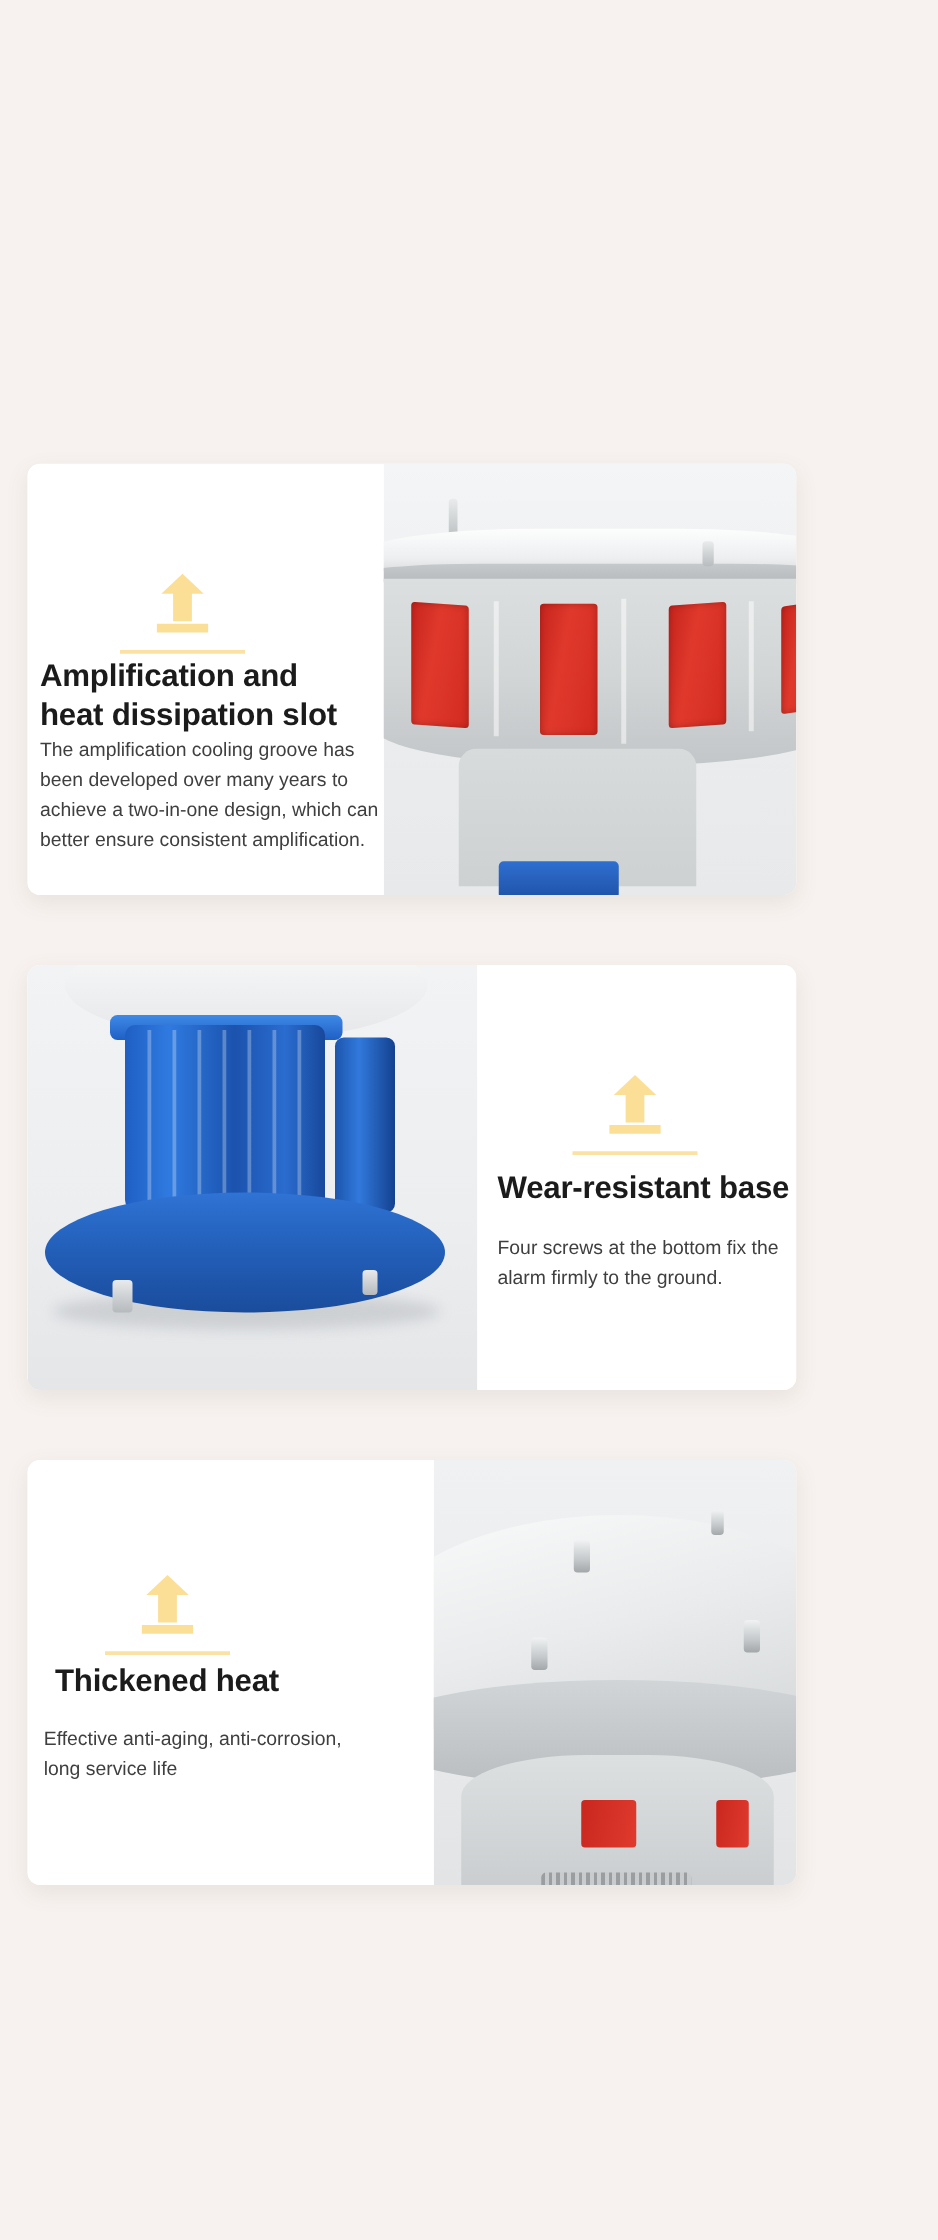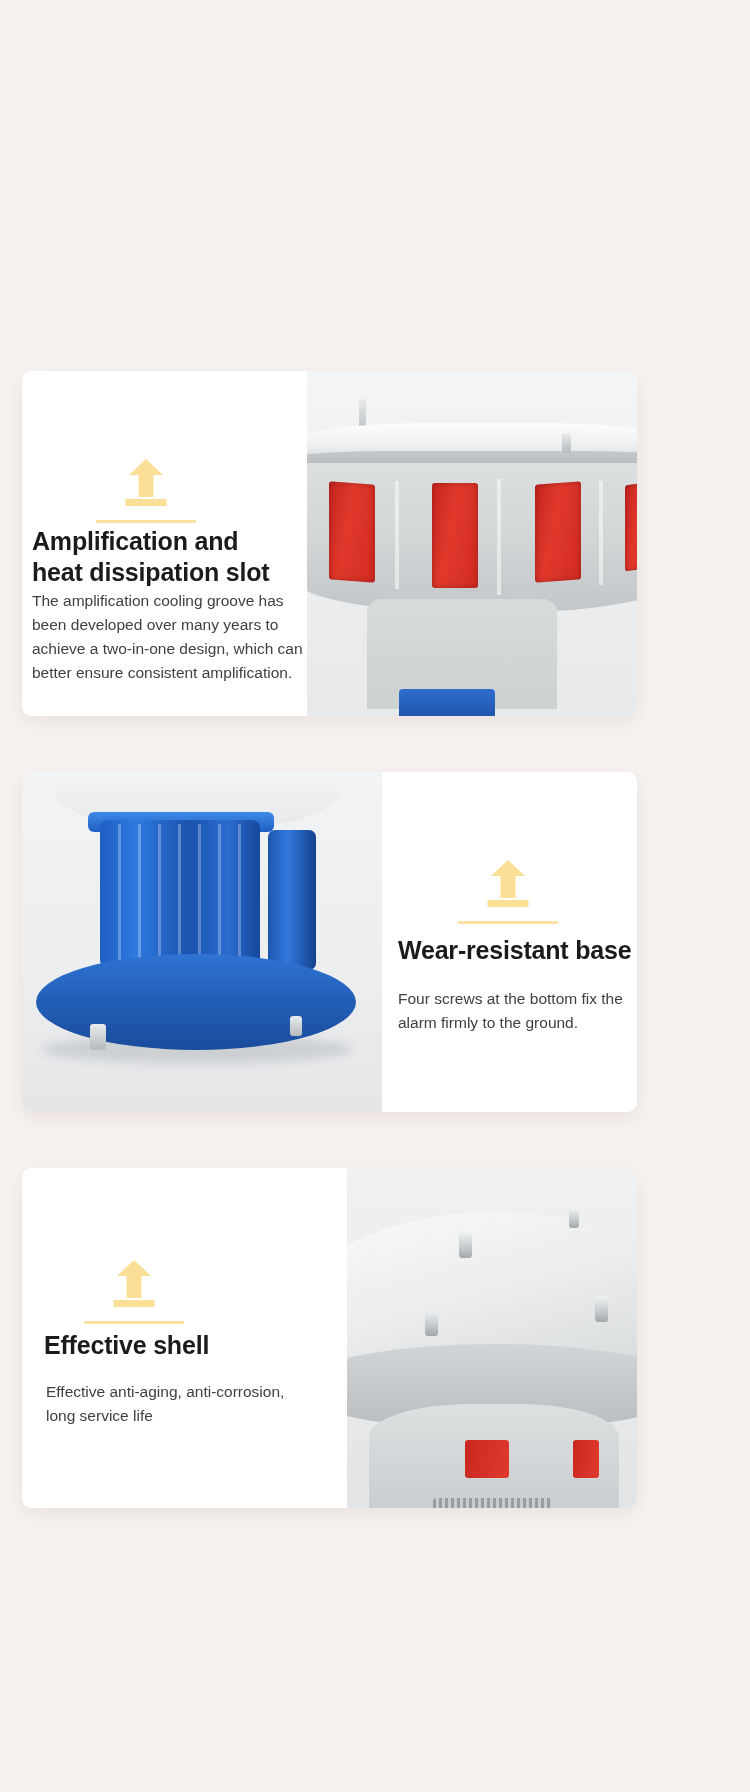--- a/index.html
+++ b/index.html
@@ -94,21 +94,21 @@
   #card-1 .card-body  { left:10px; top:218px; width:272px; }
 
   
   #card-2 .icon-wrap { left:76px; top:88px; }
   #card-2 .card-title { left:16px; top:163px; width:260px; }
   #card-2 .card-body  { left:16px; top:215px; width:240px; }
 
   
   #card-3 .icon-wrap { left:62px; top:92px; }
   #card-3 .card-title { left:22px; top:162px; width:300px; }
-  #card-3 .card-body  { left:24px; top:212px; width:290px; }
+  #card-3 .card-body  { left:13px; top:212px; width:290px; }
 
   
   
   .ph1 { width:100%; height:100%; background:linear-gradient(180deg,#f4f5f6 0%,#eceef0 40%,#e7e9eb 100%); position:relative; }
   .ph1 .lid {
     position:absolute; left:-22px; top:52px; width:400px; height:44px;
     background:linear-gradient(180deg,#fdfdfd 0%,#eceef0 55%,#c9ccce 100%);
     border-radius:50%/70%;
   }
   .ph1 .lid-edge {
@@ -315,21 +315,21 @@
   <div class="card" id="card-3">
     <div class="panel">
       <div class="icon-wrap">
         <div class="arrow-icon">
           <div class="head"></div>
           <div class="shaft"></div>
           <div class="bar"></div>
           <div class="rule"></div>
         </div>
       </div>
-      <div class="card-title">Effective shell</div>
+      <div class="card-title">Thickened heat</div>
       <div class="card-body">Effective anti-aging, anti-corrosion,
  long service life</div>
     </div>
     <div class="photo">
       <div class="ph3">
         <div class="plate"></div>
         <div class="plate-edge"></div>
         <div class="screw sc4"></div>
         <div class="screw sc1"></div>
         <div class="screw sc2"></div>

